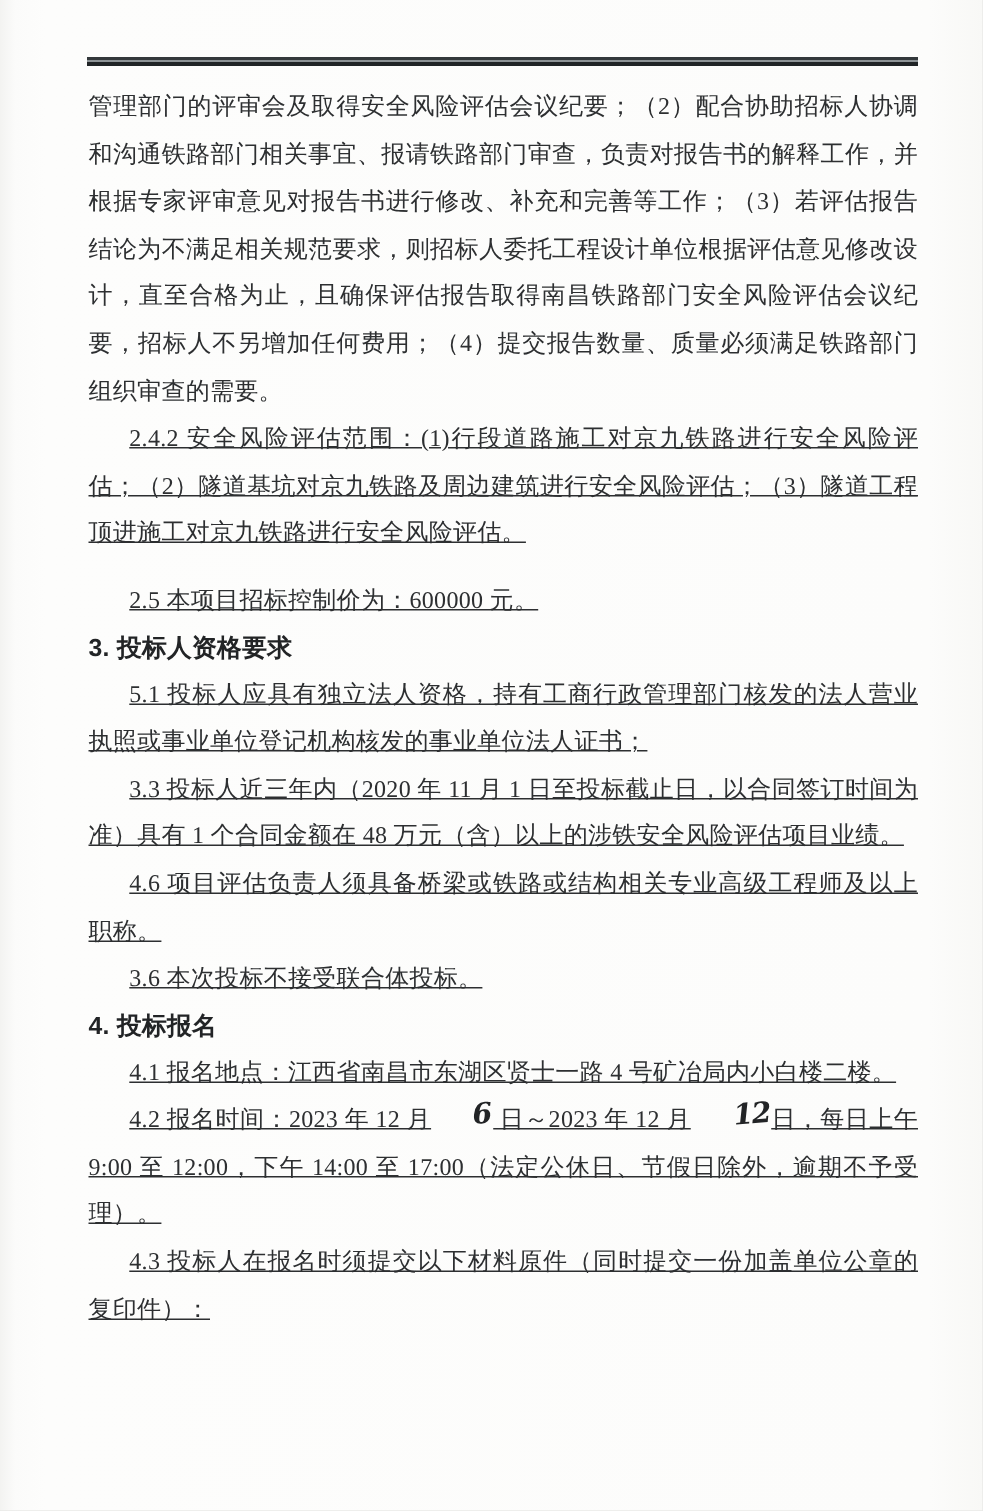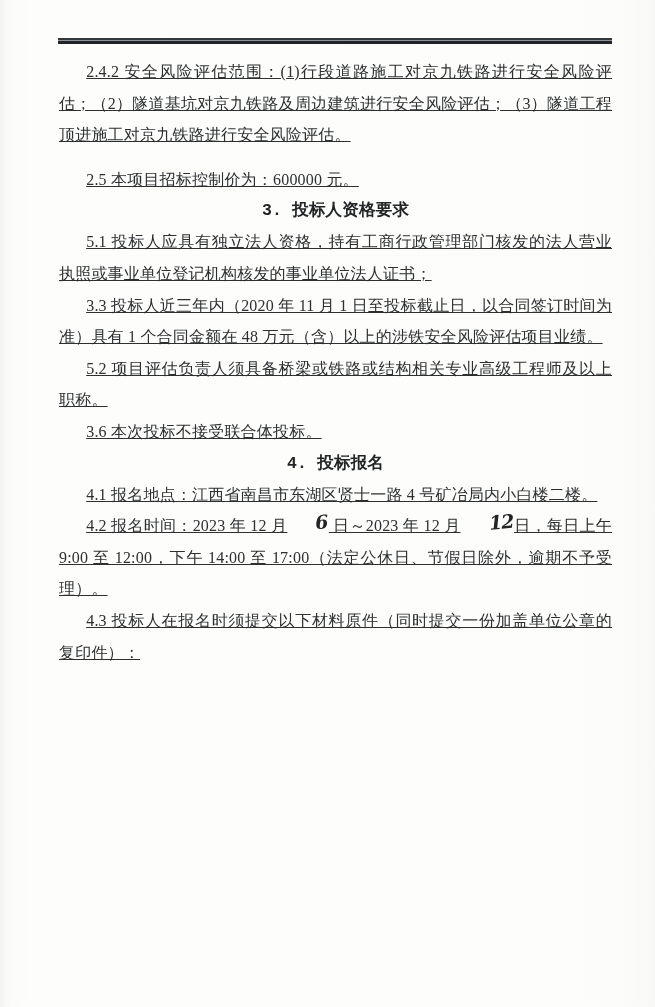--- a/index.html
+++ b/index.html
@@ -44,26 +44,26 @@
   }
   .indent {
     text-indent: 1.7em;
     text-decoration: underline;
   }
   .space-before {
     margin-top: 13px !important;
   }
   .section-heading {
     margin: 14px 0 10px 0;
-    font-family: Liberation Mono, monospace;
+    font-family: Liberation Sans, sans-serif;
     font-weight: 700;
     font-size: 16.5px;
     line-height: 31px;
     color: #222426;
-    text-align: center;
+    text-align: left;
   }
   .hw {
     display: inline-block;
     font-family: "DejaVu Serif", serif;
     font-style: italic;
     font-weight: 700;
     font-size: 19px;
     line-height: 1;
     transform: rotate(-5deg) translateY(-1px);
     letter-spacing: -1px;
@@ -73,33 +73,34 @@
 </style>
 </head>
 <body>
 
 <div class="page">
 
   <div class="header-rule"></div>
 
   <div class="content">
 
+    <p>管理部门的评审会及取得安全风险评估会议纪要；（2）配合协助招标人协调和沟通铁路部门相关事宜、报请铁路部门审查，负责对报告书的解释工作，并根据专家评审意见对报告书进行修改、补充和完善等工作；（3）若评估报告结论为不满足相关规范要求，则招标人委托工程设计单位根据评估意见修改设计，直至合格为止，且确保评估报告取得南昌铁路部门安全风险评估会议纪要，招标人不另增加任何费用；（4）提交报告数量、质量必须满足铁路部门组织审查的需要。</p>
 
     <p class="indent">2.4.2 安全风险评估范围：(1)行段道路施工对京九铁路进行安全风险评估；（2）隧道基坑对京九铁路及周边建筑进行安全风险评估；（3）隧道工程顶进施工对京九铁路进行安全风险评估。</p>
 
     <p class="indent space-before">2.5 本项目招标控制价为：600000 元。</p>
 
     <p class="section-heading">3. 投标人资格要求</p>
 
     <p class="indent">5.1 投标人应具有独立法人资格，持有工商行政管理部门核发的法人营业执照或事业单位登记机构核发的事业单位法人证书；</p>
 
 
     <p class="indent">3.3 投标人近三年内（2020 年 11 月 1 日至投标截止日，以合同签订时间为准）具有 1 个合同金额在 48 万元（含）以上的涉铁安全风险评估项目业绩。</p>
 
-    <p class="indent">5.2 项目评估负责人须具备桥梁或铁路或结构相关专业高级工程师及以上职称。</p>
+    <p class="indent">4.6 项目评估负责人须具备桥梁或铁路或结构相关专业高级工程师及以上职称。</p>
 
 
     <p class="indent">3.6 本次投标不接受联合体投标。</p>
 
     <p class="section-heading">4. 投标报名</p>
 
     <p class="indent">4.1 报名地点：江西省南昌市东湖区贤士一路 4 号矿冶局内小白楼二楼。</p>
 
     <p class="indent"><span>4.2 报名时间：2023 年 12 月</span><span class="hw">6</span><span> 日～2023 年 12 月</span><span class="hw">12</span><span>日，每日上午 9:00 至 12:00，下午 14:00 至 17:00（法定公休日、节假日除外，逾期不予受理）。</span></p>
 

